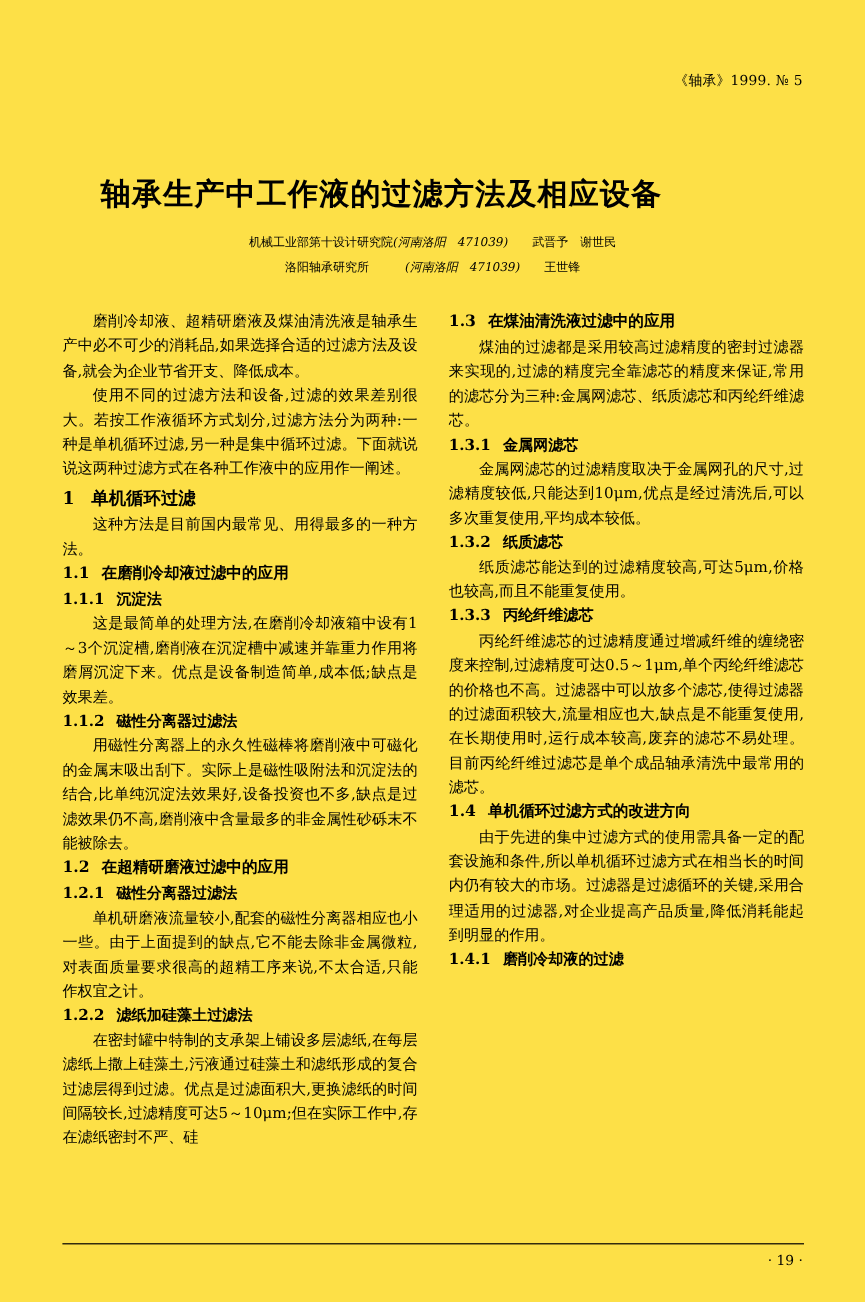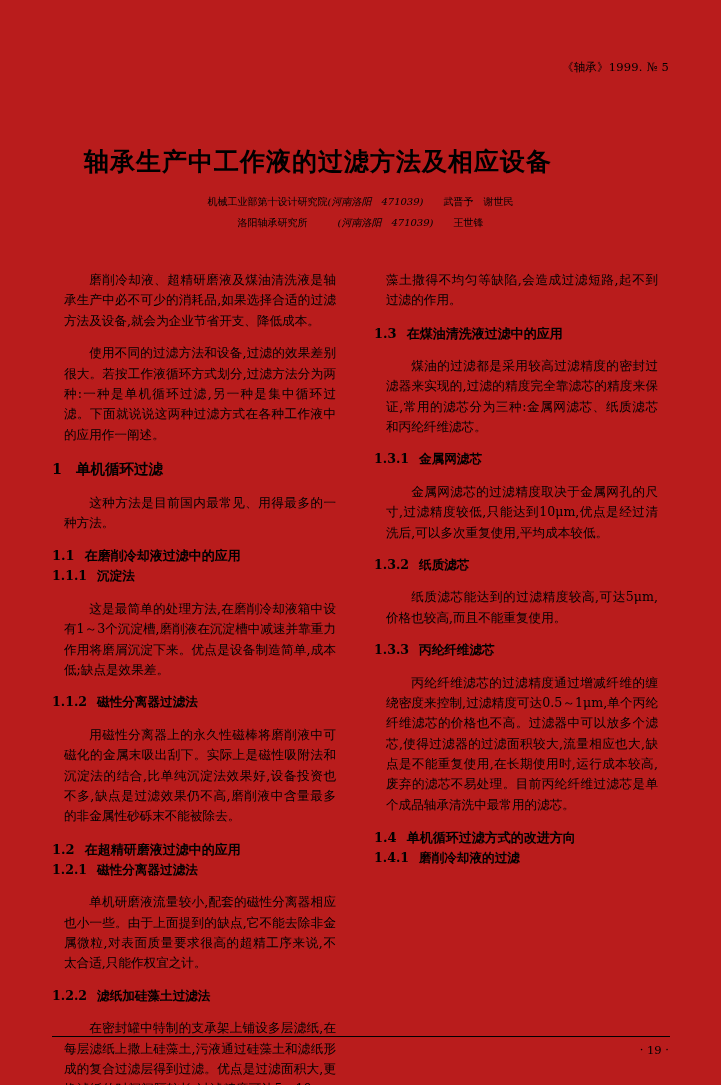--- a/index.html
+++ b/index.html
@@ -6,21 +6,21 @@
     margin: 0;
     padding: 0;
     background: #b8b8b8;
   }
   body {
     font-family: "DejaVu Serif", serif;
   }
   .page {
     width: 721px;
     height: 1085px;
-    background: #b91c1c;
+    background: #fde047;
     position: relative;
     box-sizing: border-box;
     padding: 0;
     overflow: hidden;
   }
   .header {
     position: absolute;
     top: 60px;
     right: 52px;
     font-size: 11.5px;
@@ -65,21 +65,21 @@
     gap: 26px;
   }
   .col {
     width: 296px;
     font-size: 12.6px;
     line-height: 1.62;
     color: #000;
     text-align: justify;
   }
   .col p {
-    margin: 12px;
+    margin: 0;
     text-indent: 2em;
   }
   .col p.noindent { text-indent: 0; }
   .h1 {
     margin: 3px 0 0 0;
     font-weight: bold;
     font-size: 14.5px;
     text-indent: 0;
     display: flex;
     gap: 14px;
@@ -172,21 +172,20 @@
           <span>磁性分离器过滤法</span>
         </div>
         <p>单机研磨液流量较小,配套的磁性分离器相应也小一些。由于上面提到的缺点,它不能去除非金属微粒,对表面质量要求很高的超精工序来说,不太合适,只能作权宜之计。</p>
         <div class="h3">
           <span>1.2.2</span>
           <span>滤纸加硅藻土过滤法</span>
         </div>
         <p>在密封罐中特制的支承架上铺设多层滤纸,在每层滤纸上撒上硅藻土,污液通过硅藻土和滤纸形成的复合过滤层得到过滤。优点是过滤面积大,更换滤纸的时间间隔较长,过滤精度可达5～10μm;但在实际工作中,存在滤纸密封不严、硅</p>
       </div>
     <div class="col" id="col-right">
-        <p class="noindent">藻土撒得不均匀等缺陷,会造成过滤短路,起不到过滤的作用。</p>
         <div class="h2">
           <span>1.3</span>
           <span>在煤油清洗液过滤中的应用</span>
         </div>
         <p>煤油的过滤都是采用较高过滤精度的密封过滤器来实现的,过滤的精度完全靠滤芯的精度来保证,常用的滤芯分为三种:金属网滤芯、纸质滤芯和丙纶纤维滤芯。</p>
         <div class="h3">
           <span>1.3.1</span>
           <span>金属网滤芯</span>
         </div>
         <p>金属网滤芯的过滤精度取决于金属网孔的尺寸,过滤精度较低,只能达到10μm,优点是经过清洗后,可以多次重复使用,平均成本较低。</p>
@@ -197,20 +196,21 @@
         <p>纸质滤芯能达到的过滤精度较高,可达5μm,价格也较高,而且不能重复使用。</p>
         <div class="h3">
           <span>1.3.3</span>
           <span>丙纶纤维滤芯</span>
         </div>
         <p>丙纶纤维滤芯的过滤精度通过增减纤维的缠绕密度来控制,过滤精度可达0.5～1μm,单个丙纶纤维滤芯的价格也不高。过滤器中可以放多个滤芯,使得过滤器的过滤面积较大,流量相应也大,缺点是不能重复使用,在长期使用时,运行成本较高,废弃的滤芯不易处理。目前丙纶纤维过滤芯是单个成品轴承清洗中最常用的滤芯。</p>
         <div class="h2">
           <span>1.4</span>
           <span>单机循环过滤方式的改进方向</span>
         </div>
+        <p>由于先进的集中过滤方式的使用需具备一定的配套设施和条件,所以单机循环过滤方式在相当长的时间内仍有较大的市场。过滤器是过滤循环的关键,采用合理适用的过滤器,对企业提高产品质量,降低消耗能起到明显的作用。</p>
         <div class="h3">
           <span>1.4.1</span>
           <span>磨削冷却液的过滤</span>
         </div>
       </div>
   </div>
 
   <div class="rule"></div>
   <div class="pagenum">· 19 ·</div>
 

